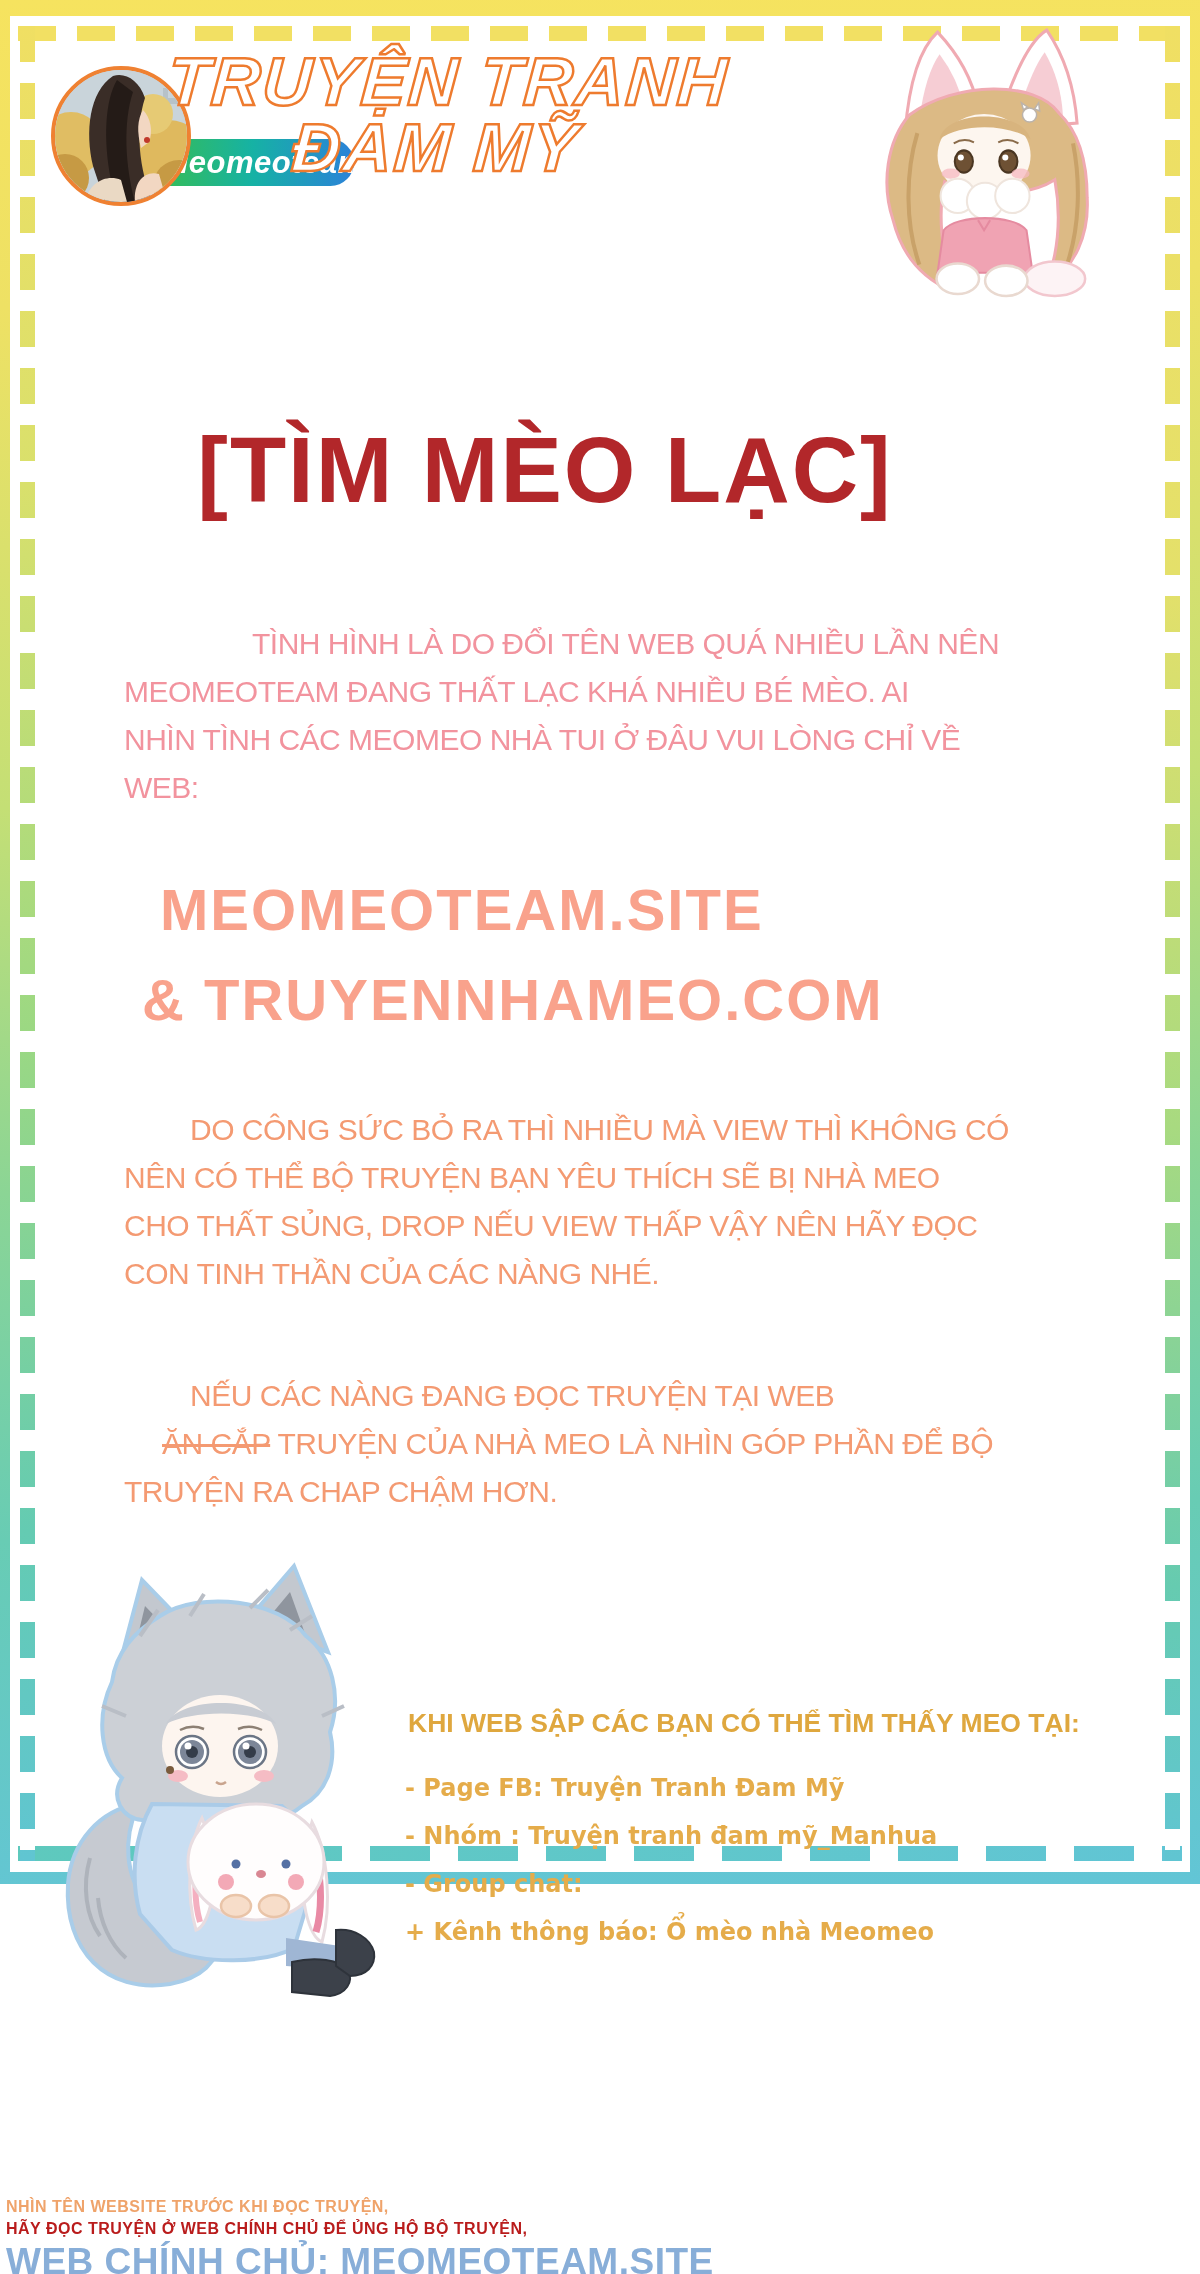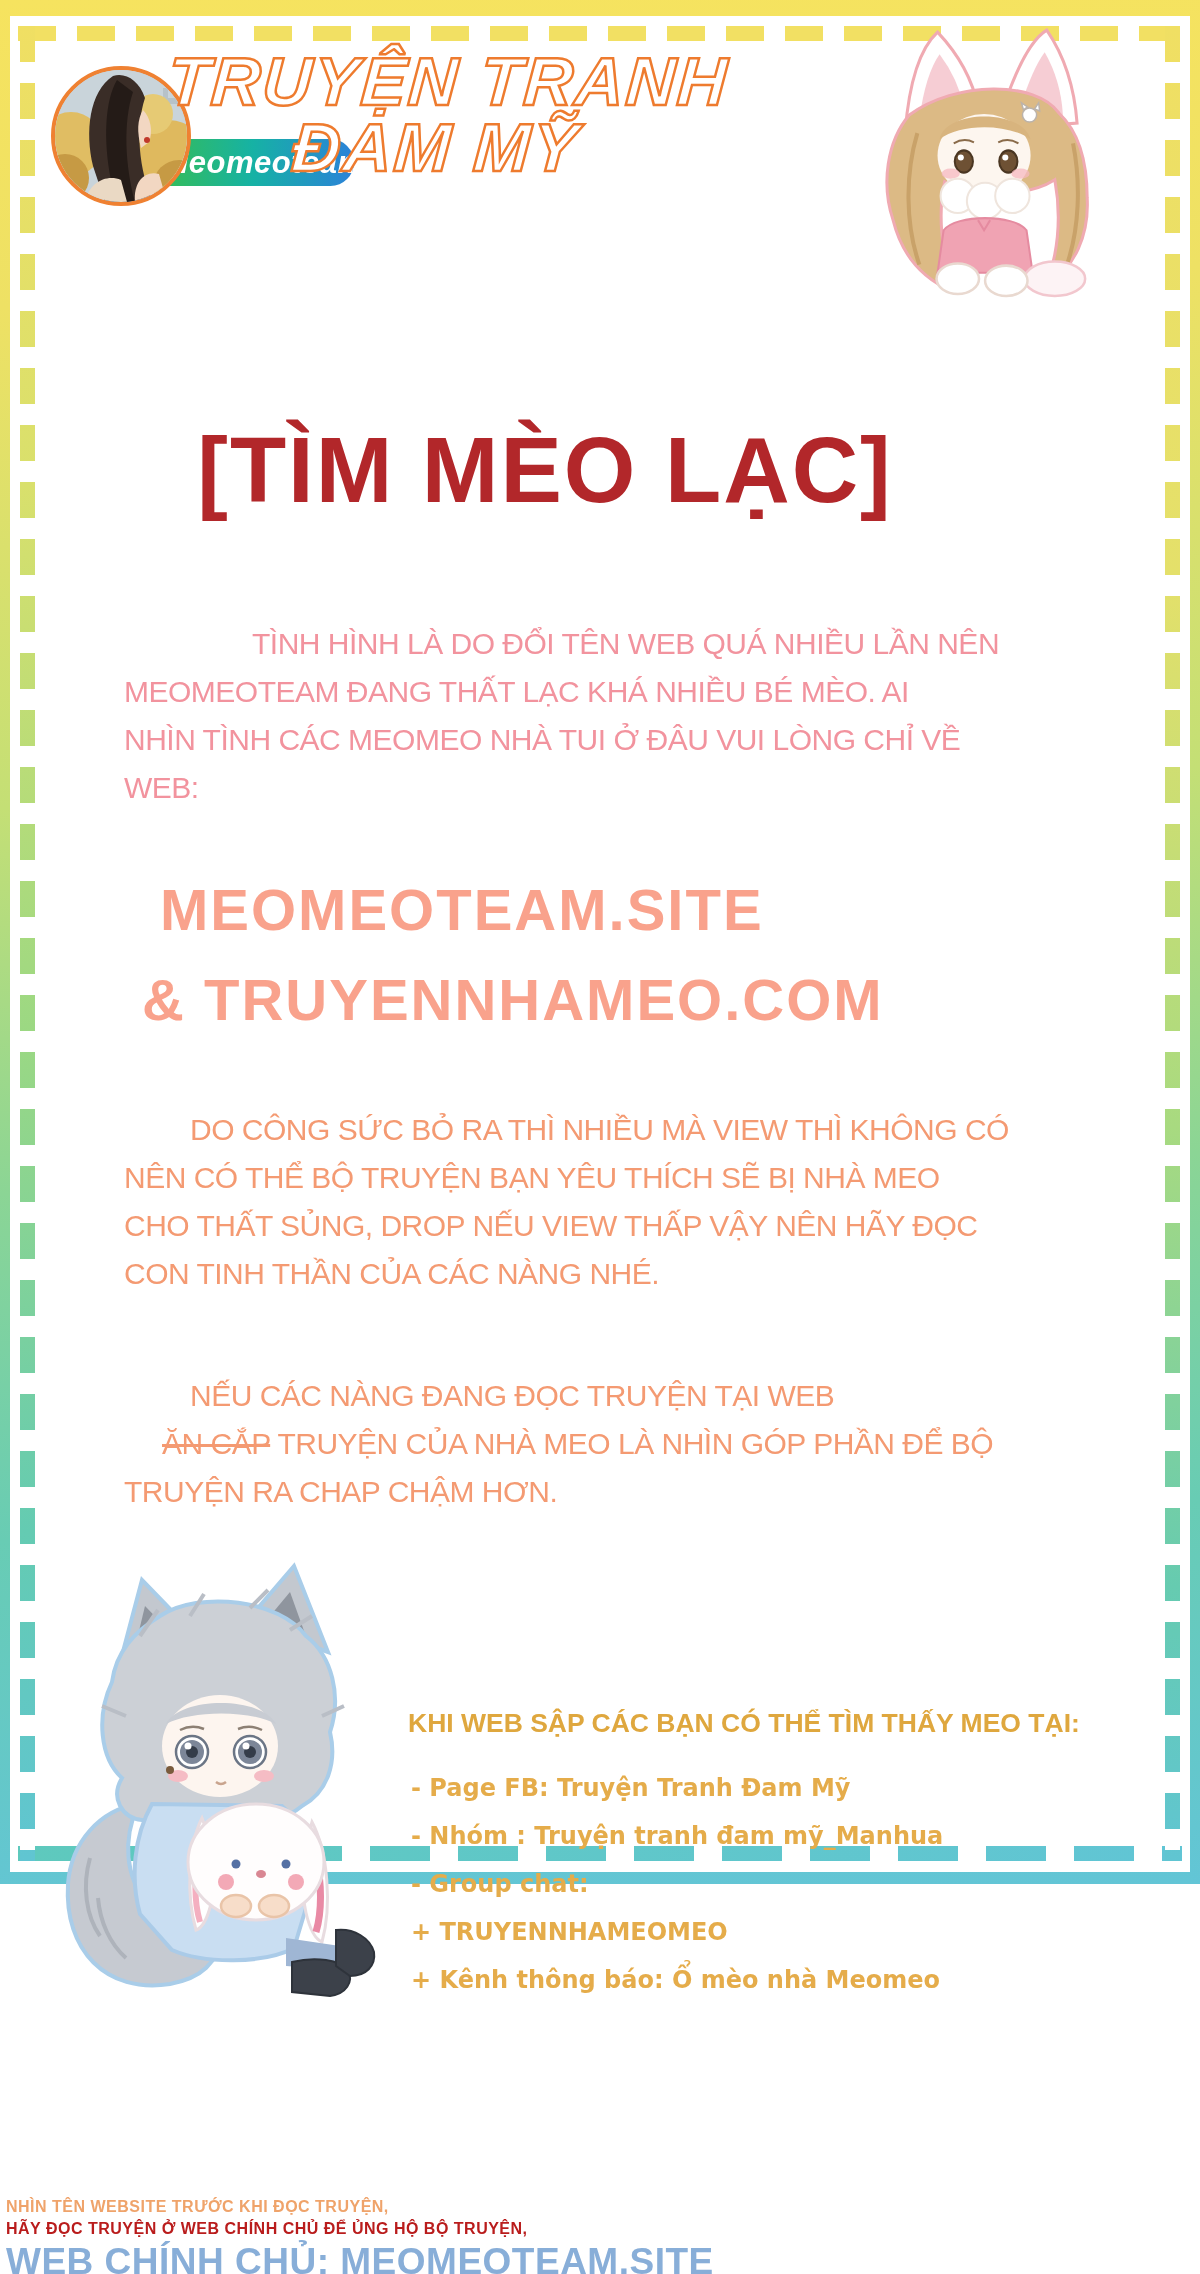--- a/index.html
+++ b/index.html
@@ -74,21 +74,21 @@
   .site1{left:160px;top:876px;}
   .site2{left:142px;top:966px;}
 
   
   .contact-heading{
     left:408px;top:1708px;color:#dfa73e;font-weight:bold;font-size:26.5px;
     letter-spacing:0;white-space:nowrap;
   }
   .contact-list{
     left:405px;top:1764px;color:#e5ac4a;font-weight:bold;font-size:24px;
-    font-family:"DejaVu Sans",sans-serif;line-height:48px;white-space:nowrap;margin-left:6px;
+    font-family:"DejaVu Sans",sans-serif;line-height:48px;white-space:nowrap;
   }
 
   
   .footer{left:6px;top:2196px;white-space:nowrap;}
   .footer .f1{color:#efa36a;font-weight:bold;font-size:16px;line-height:22px;letter-spacing:0.5px;}
   .footer .f2{color:#b91c1c;font-weight:bold;font-size:16px;line-height:22px;letter-spacing:0.5px;}
   .footer .f3{color:#88aed8;font-weight:bold;font-size:37px;line-height:44px;letter-spacing:0.5px;}
 
   .chibi{z-index:1;}
   .chibi svg{display:block;width:100%;height:100%;}
@@ -252,21 +252,20 @@
     <path d="M252,416 C276,410 300,414 308,424 C314,436 306,448 290,450 L252,446 Z" fill="#3c414a" stroke="#2e333b" stroke-width="2"></path>
     <path d="M296,384 C314,382 330,392 334,406 C336,420 326,430 310,430 L296,420 Z" fill="#3c414a" stroke="#2e333b" stroke-width="2"></path>
   </svg>
 </div>
 
 <div class="abs contact-heading">KHI WEB SẬP CÁC BẠN CÓ THỂ TÌM THẤY MEO TẠI:</div>
 <div class="abs contact-list">
   <div>- Page FB: Truyện Tranh Đam Mỹ</div>
   <div>- Nhóm : Truyện tranh đam mỹ_Manhua</div>
   <div>- Group chat:</div>
-  <div>+ TRUYENNHAMEOMEO</div>
   <div>+ Kênh thông báo: Ổ mèo nhà Meomeo</div>
 </div>
 
 <div class="abs footer">
   <div class="f1">NHÌN TÊN WEBSITE TRƯỚC KHI ĐỌC TRUYỆN,</div>
   <div class="f2">HÃY ĐỌC TRUYỆN Ở WEB CHÍNH CHỦ ĐỂ ỦNG HỘ BỘ TRUYỆN,</div>
   <div class="f3">WEB CHÍNH CHỦ: MEOMEOTEAM.SITE</div>
 </div>
 
 </body></html>

